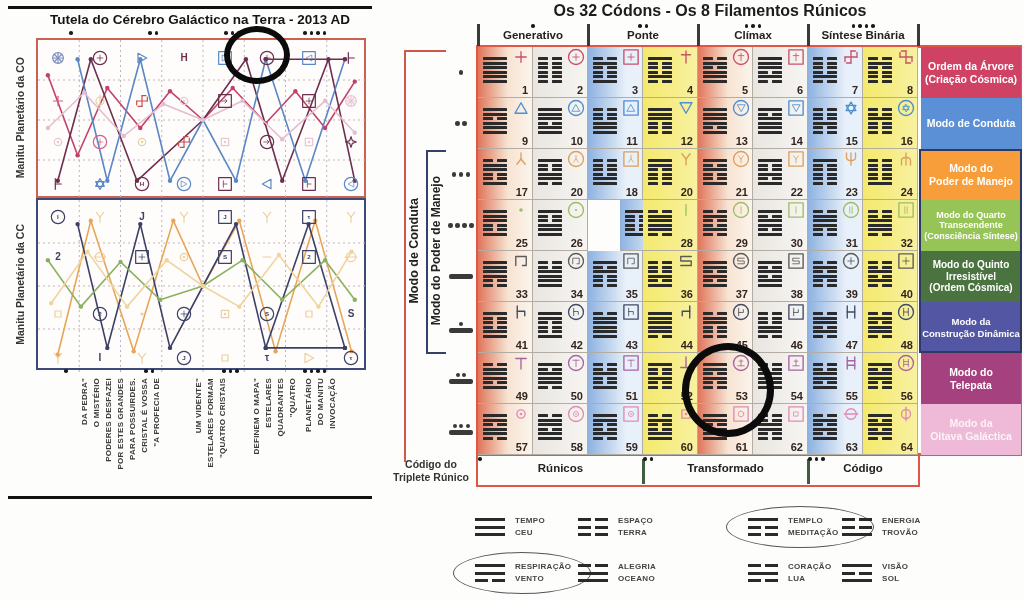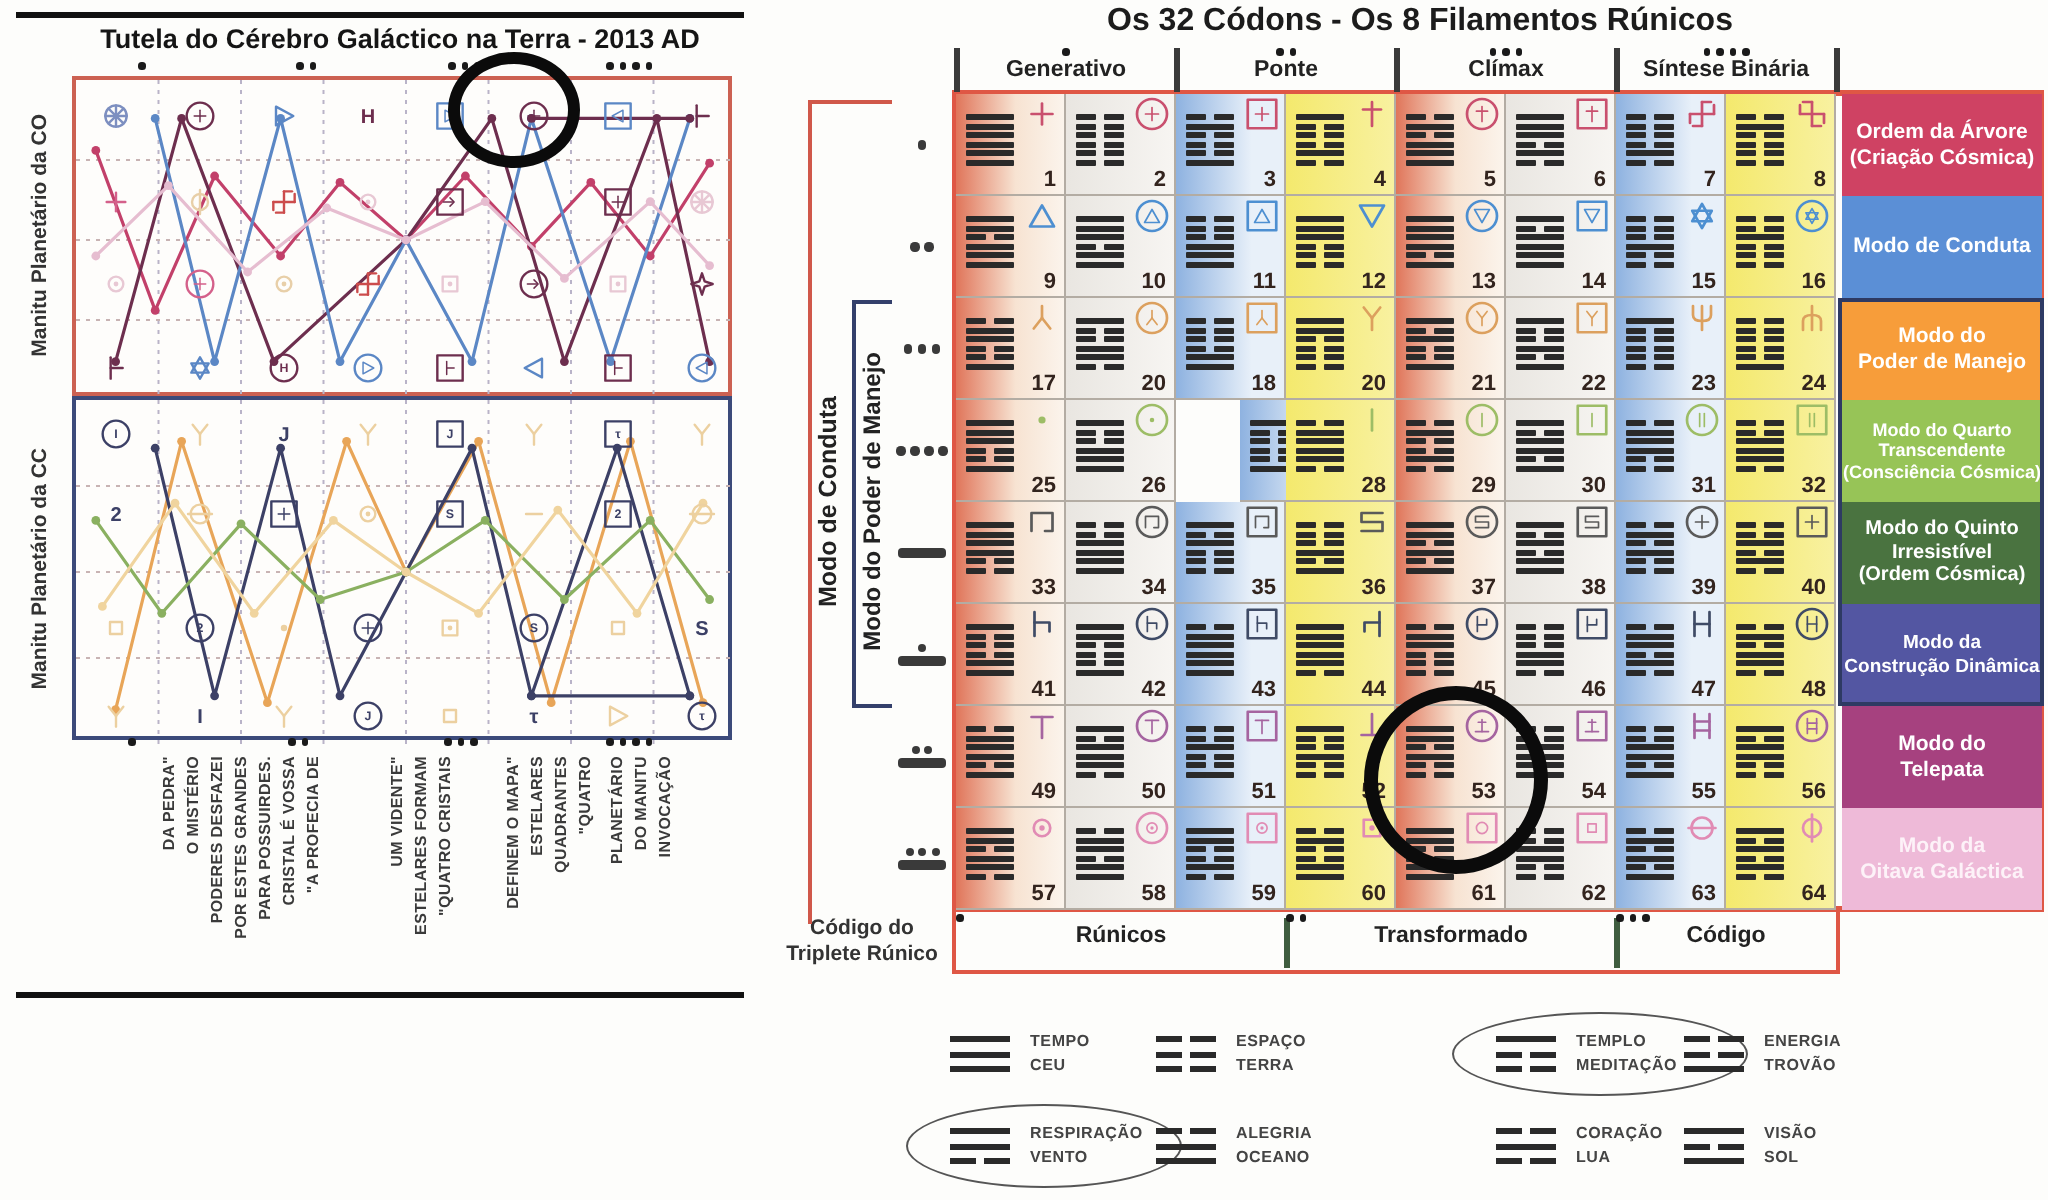--- a/index.html
+++ b/index.html
@@ -2735,21 +2735,21 @@
         <div class="mode abs" style="top: 98px; height: 51px; background: rgb(91, 143, 214); color: rgb(255, 255, 255); font-size: 10.5px;">
           <div>Modo de Conduta</div>
         </div>
         <div class="mode abs" style="top: 149px; height: 51px; background: rgb(247, 157, 58); color: rgb(255, 255, 255); font-size: 10.5px;">
           <div>Modo do</div>
           <div>Poder de Manejo</div>
         </div>
         <div class="mode abs" style="top: 200px; height: 51px; background: rgb(151, 196, 87); color: rgb(255, 255, 255); font-size: 9px;">
           <div>Modo do Quarto</div>
           <div>Transcendente</div>
-          <div>(Consciência Cósmica)</div>
+          <div>(Consciência Síntese)</div>
         </div>
         <div class="mode abs" style="top: 251px; height: 51px; background: rgb(74, 115, 64); color: rgb(255, 255, 255); font-size: 10px;">
           <div>Modo do Quinto</div>
           <div>Irresistível</div>
           <div>(Ordem Cósmica)</div>
         </div>
         <div class="mode abs" style="top: 302px; height: 51px; background: rgb(83, 86, 162); color: rgb(255, 255, 255); font-size: 9.5px;">
           <div>Modo da</div>
           <div>Construção Dinâmica</div>
         </div>

